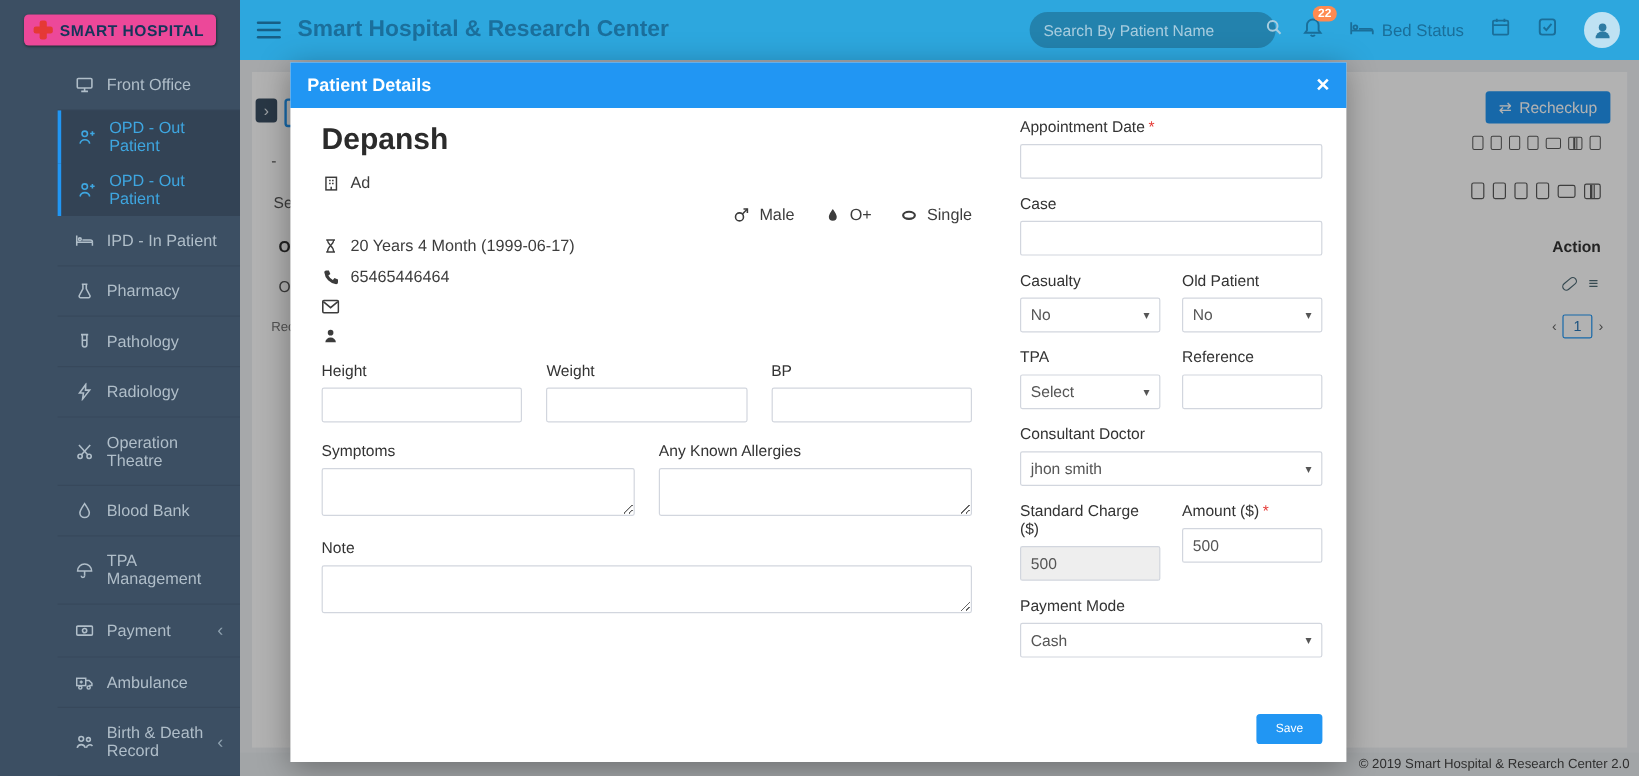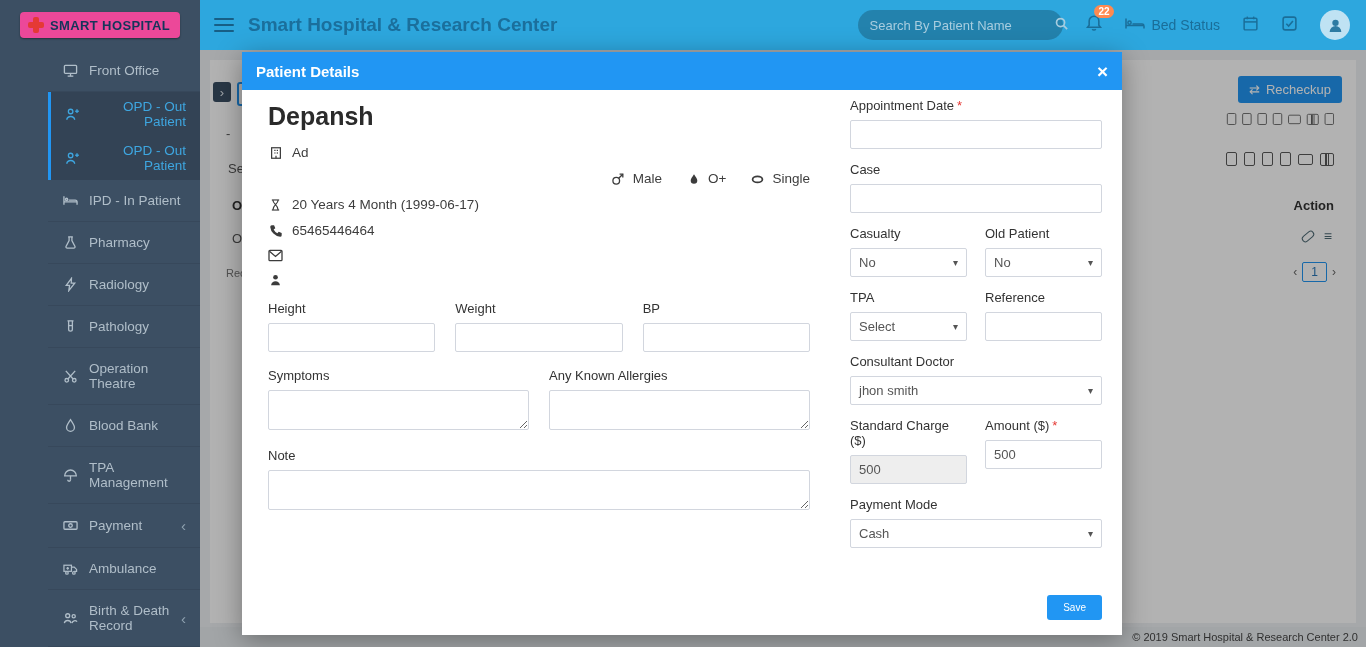--- a/index.html
+++ b/index.html
@@ -33,21 +33,21 @@
   .avatar { width:30px; height:30px; border-radius:50%; background:#bfe2f3;
     display:flex; align-items:center; justify-content:center; color:#2d7ba3; }
 
   
   .sidebar { position:absolute; top:50px; left:0; bottom:0; width:200px;
     background:#3c4f63; z-index:10; color:#b0bec9; }
   .side-item { display:flex; align-items:center; gap:11px; padding:13px 14px;
     font-size:13.5px; cursor:pointer; border-bottom:1px solid rgba(0,0,0,.08);margin-left:48px; }
   .side-item .chev { margin-left:auto; font-size:15px; color:#8fa2b0; }
   .side-item.sub { padding:7px 14px 7px 16px; background:rgba(0,0,0,.14); border-bottom:none; }
-  .side-item.active { color:#3ea6e0; border-left:3px solid #2196f3; padding-left:13px;text-align:right; }
+  .side-item.active { color:#3ea6e0; border-left:3px solid #2196f3; padding-left:13px; }
   .sicon { display:inline-flex; width:16px; justify-content:center; flex:0 0 16px; }
 
   
   .content { position:absolute; left:200px; top:50px; right:0; bottom:0; background:#eef1f4; }
   .content-card { position:absolute; left:10px; top:10px; right:10px; bottom:24px; background:#fff; }
   .recheck-btn { position:absolute; top:16px; right:14px; background:#2196f3; color:#fff;
     border:none; border-radius:3px; padding:6px 11px; font-size:13px; display:flex; gap:6px; align-items:center; font-family:inherit; }
   .mi-row { position:absolute; right:22px; display:flex; gap:7px; align-items:center; }
   .mi { width:11px; height:14px; border:1.5px solid #5a5a5a; border-radius:2px; display:inline-block; }
   .mi.print { width:15px; height:11px; }
@@ -229,34 +229,34 @@
       <svg width="15" height="15" viewBox="0 0 16 16" fill="none" stroke="currentColor" stroke-width="1.4">
         <path d="M6.5 2v4L3.2 12.2A1.4 1.4 0 0 0 4.5 14h7a1.4 1.4 0 0 0 1.3-1.8L9.5 6V2"></path>
           <line x1="5.5" y1="2" x2="10.5" y2="2"></line>
       </svg>
       </span>
     <span>Pharmacy</span>
   </div>
   <div class="side-item">
     <span class="sicon">
       <svg width="15" height="15" viewBox="0 0 16 16" fill="none" stroke="currentColor" stroke-width="1.4">
-        <polygon points="9,1.5 3.5,9 7,9 6.2,14.5 12.5,6.5 8.8,6.5"></polygon>
-      </svg>
-      </span>
-    <span>Radiology</span>
-  </div>
-  <div class="side-item">
-    <span class="sicon">
-      <svg width="15" height="15" viewBox="0 0 16 16" fill="none" stroke="currentColor" stroke-width="1.4">
         <path d="M6 2v9a2 2 0 0 0 4 0V2"></path>
           <line x1="4.8" y1="2" x2="11.2" y2="2"></line>
           <line x1="6" y1="7" x2="10" y2="7"></line>
       </svg>
       </span>
     <span>Pathology</span>
+  </div>
+  <div class="side-item">
+    <span class="sicon">
+      <svg width="15" height="15" viewBox="0 0 16 16" fill="none" stroke="currentColor" stroke-width="1.4">
+        <polygon points="9,1.5 3.5,9 7,9 6.2,14.5 12.5,6.5 8.8,6.5"></polygon>
+      </svg>
+      </span>
+    <span>Radiology</span>
   </div>
   <div class="side-item">
     <span class="sicon">
       <svg width="15" height="15" viewBox="0 0 16 16" fill="none" stroke="currentColor" stroke-width="1.4">
         <circle cx="4" cy="12" r="1.9"></circle>
           <circle cx="12" cy="12" r="1.9"></circle>
           <line x1="5.2" y1="10.6" x2="13" y2="2"></line>
           <line x1="10.8" y1="10.6" x2="3" y2="2"></line>
       </svg>
       </span>

